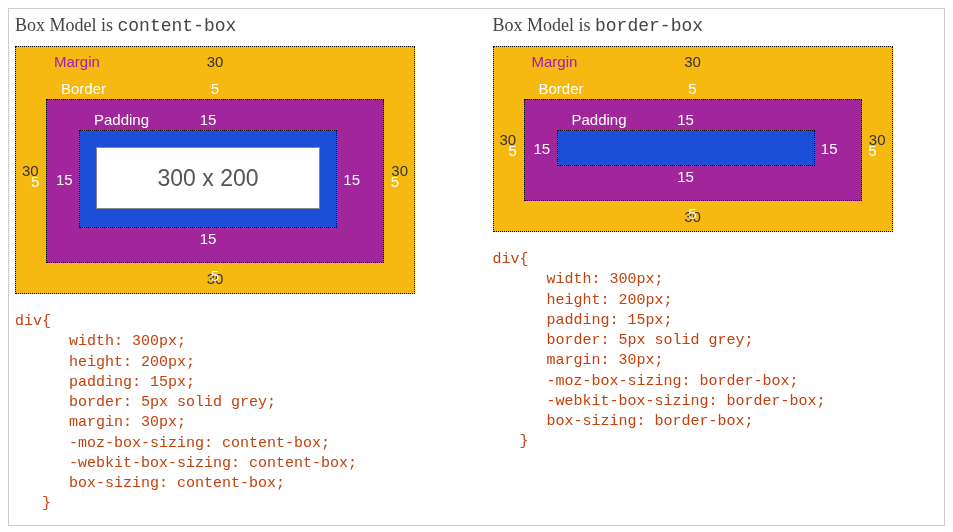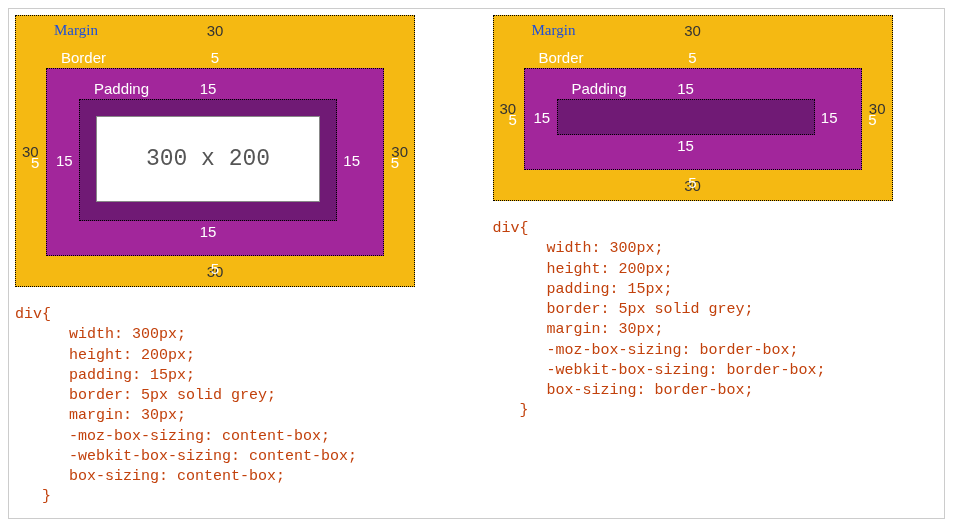--- a/index.html
+++ b/index.html
@@ -42,41 +42,41 @@
     padding: 30px;
     position: relative;
   }
   .border-box {
     background: #a2269b;
     border: 1.5px dotted #000;
     padding: 8px 24px 10px 10px;
     position: relative;
   }
   .padding-box {
-    background: #701a75;
+    background: #1d4ed8;
     border: 1.5px dotted #000;
     padding: 16px 16px 18px 16px;
     position: relative;
   }
   .content-box {
     background: #fff;
     border: 1px solid #888;
     color: #555;
-    height: 86px;
+    height: 62px;
     display: flex;
     align-items: center;
     justify-content: center;
     font-size: 23px;
-    font-family: Liberation Mono, monospace;
+    font-family: Liberation Sans, sans-serif;
   }
   .lbl {
     position: absolute;
     font-size: 15px;
   }
-  .margin-box > .lbl.name { top: 6px; left: 38px; color: #1d4ed8; font-family: Liberation Serif, serif; }
+  .margin-box > .lbl.name { top: 6px; left: 38px; color: #a21caf; }
   .margin-box > .lbl.top { top: 6px; left: 50%; transform: translateX(-50%); color: #333; }
   .margin-box > .lbl.bottom { bottom: 6px; left: 50%; transform: translateX(-50%); color: #333; }
   .margin-box > .lbl.left { left: 6px; top: 50%; transform: translateY(-50%); color: #333; }
   .margin-box > .lbl.right { right: 6px; top: 50%; transform: translateY(-50%); color: #333; }
 
   .border-box > .lbl.name { top: -20px; left: 14px; color: #fff; }
   .border-box > .lbl.top { top: -20px; left: 50%; transform: translateX(-50%); }
   .border-box > .lbl.bottom { bottom: -22px; left: 50%; transform: translateX(-50%); }
   .border-box > .lbl.left { left: -16px; top: 50%; transform: translateY(-50%); }
   .border-box > .lbl.right { right: -16px; top: 50%; transform: translateY(-50%); }
@@ -98,20 +98,23 @@
     white-space: pre;
     line-height: 1.35;
   }
 </style>
 </head>
 <body>
 
 <div class="container">
 
   <div class="panel">
+    <div class="title">
+      <span>Box Model is </span><span class="mono">content-box</span>
+    </div>
 
     <div class="box-model">
       <div class="margin-box">
         <span class="lbl name">Margin</span>
         <span class="lbl top">30</span>
         <span class="lbl bottom">30</span>
         <span class="lbl left">30</span>
         <span class="lbl right">30</span>
 
         <div class="inner-wrap">
@@ -146,20 +149,23 @@
       padding: 15px;
       border: 5px solid grey;
       margin: 30px;
       -moz-box-sizing: content-box;
       -webkit-box-sizing: content-box;
       box-sizing: content-box;
    }</pre>
   </div>
 
   <div class="panel">
+    <div class="title">
+      <span>Box Model is </span><span class="mono">border-box</span>
+    </div>
 
     <div class="box-model">
       <div class="margin-box">
         <span class="lbl name">Margin</span>
         <span class="lbl top">30</span>
         <span class="lbl bottom">30</span>
         <span class="lbl left">30</span>
         <span class="lbl right">30</span>
 
         <div class="inner-wrap">

